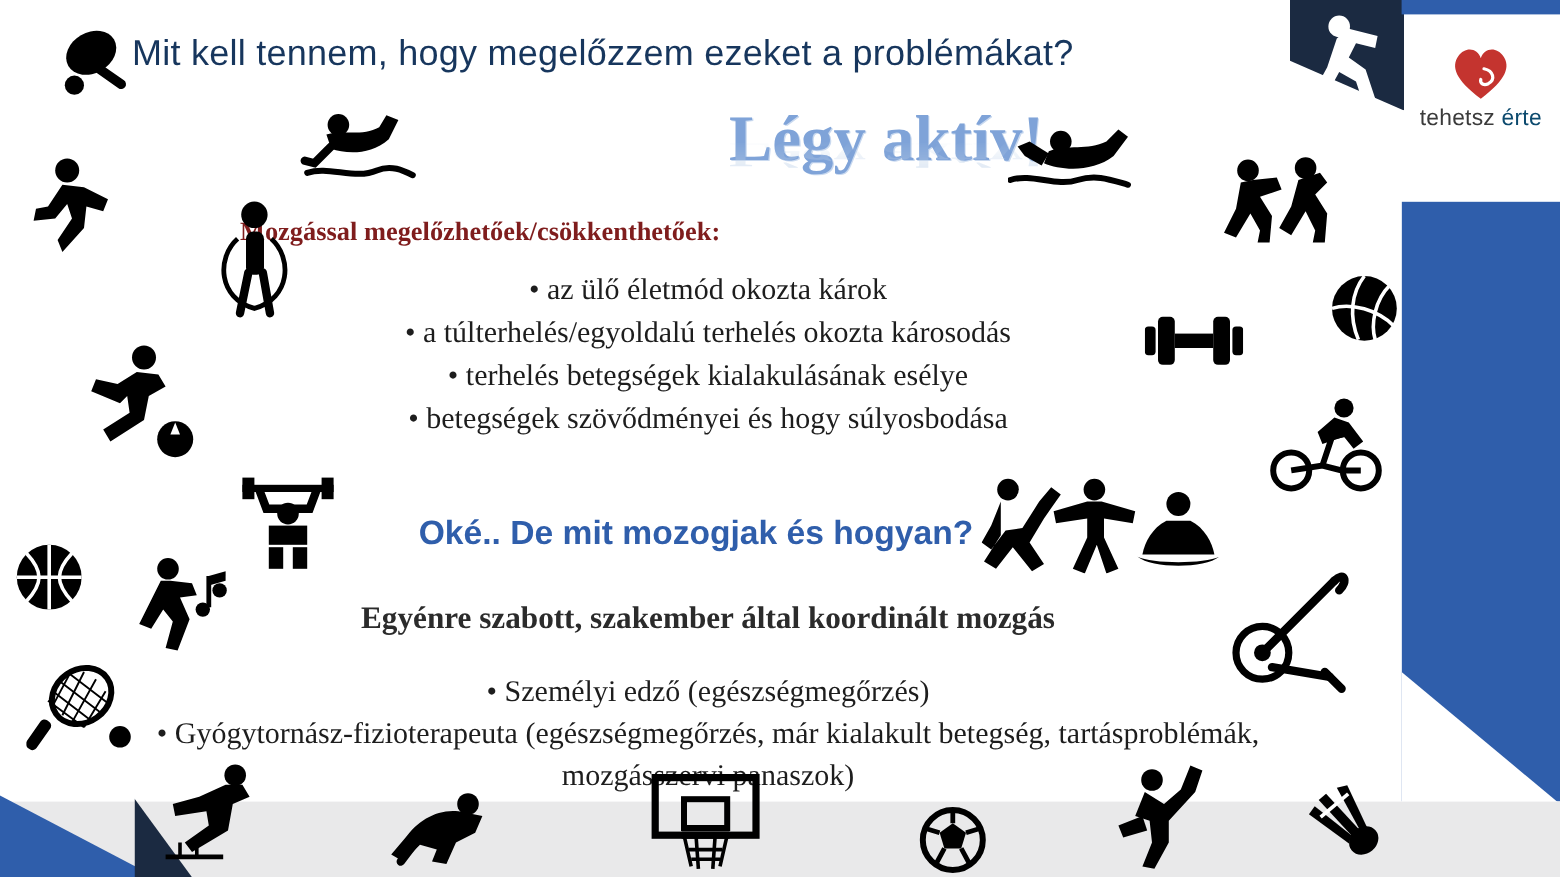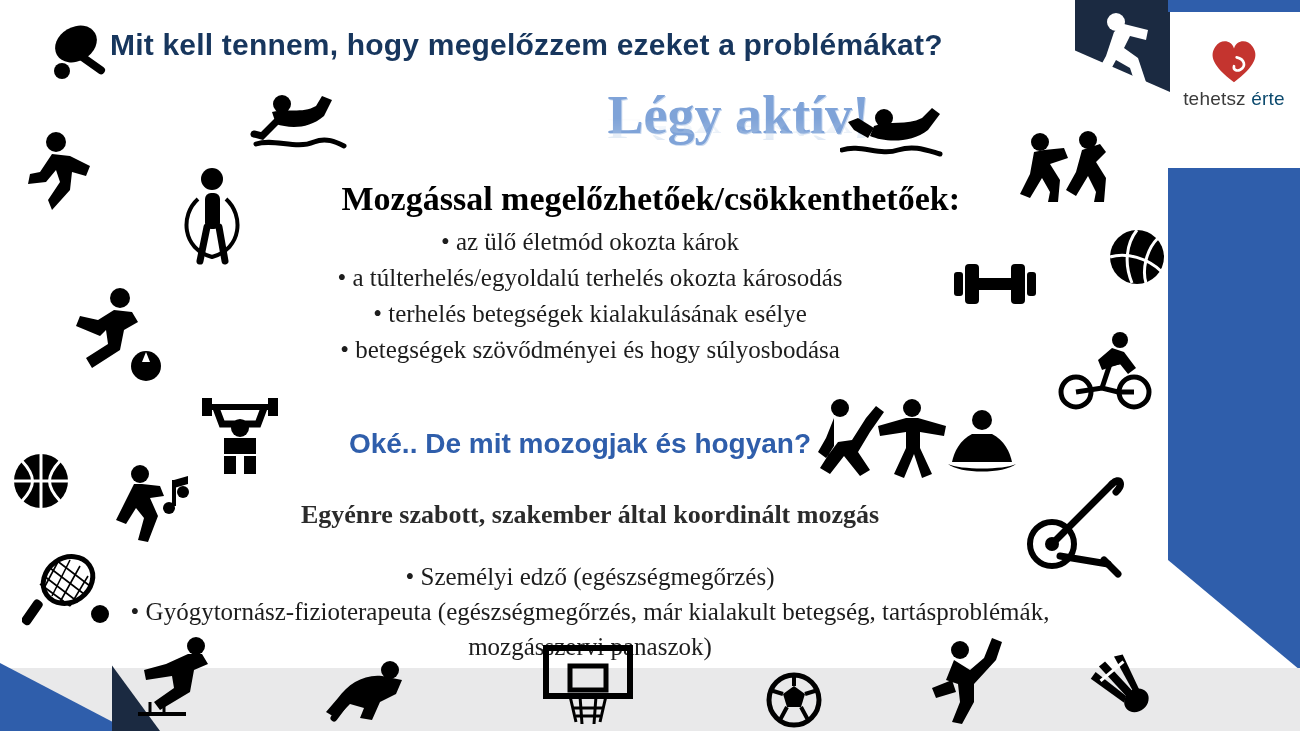--- a/index.html
+++ b/index.html
@@ -104,21 +104,21 @@
   }
   .logo-text .accent { color: #0c4a6e; }
 
   
   .heading-main {
     position: absolute;
     top: 28px;
     left: 110px;
     width: 950px;
     font-family: "Liberation Sans", sans-serif;
-    font-weight: bold;
+    font-weight: normal;
     font-size: 30px;
     color: #17365d;
     letter-spacing: .2px;
   }
   .legy-aktiv-wrap {
     position: absolute;
     top: 88px;
     left: 310px;
     width: 560px;
     text-align: right;
@@ -143,24 +143,24 @@
     margin-top: 2px;
     -webkit-mask-image: linear-gradient(to top, rgba(0,0,0,0) 10%, rgba(0,0,0,.9) 95%);
             mask-image: linear-gradient(to top, rgba(0,0,0,0) 10%, rgba(0,0,0,.9) 95%);
   }
 
   .subhead-1 {
     position: absolute;
     top: 180px;
     left: 200px;
     width: 760px;
-    text-align: right;
-    font-size: 34px;
+    text-align: left;
+    font-size: 22px;
     font-weight: bold;
-    color: #000000;
+    color: #7f1d1d;
   }
   .bullets-1 {
     position: absolute;
     top: 224px;
     left: 150px;
     width: 880px;
     text-align: center;
     font-size: 25px;
     color: #1d1d1d;
     line-height: 1.44;

